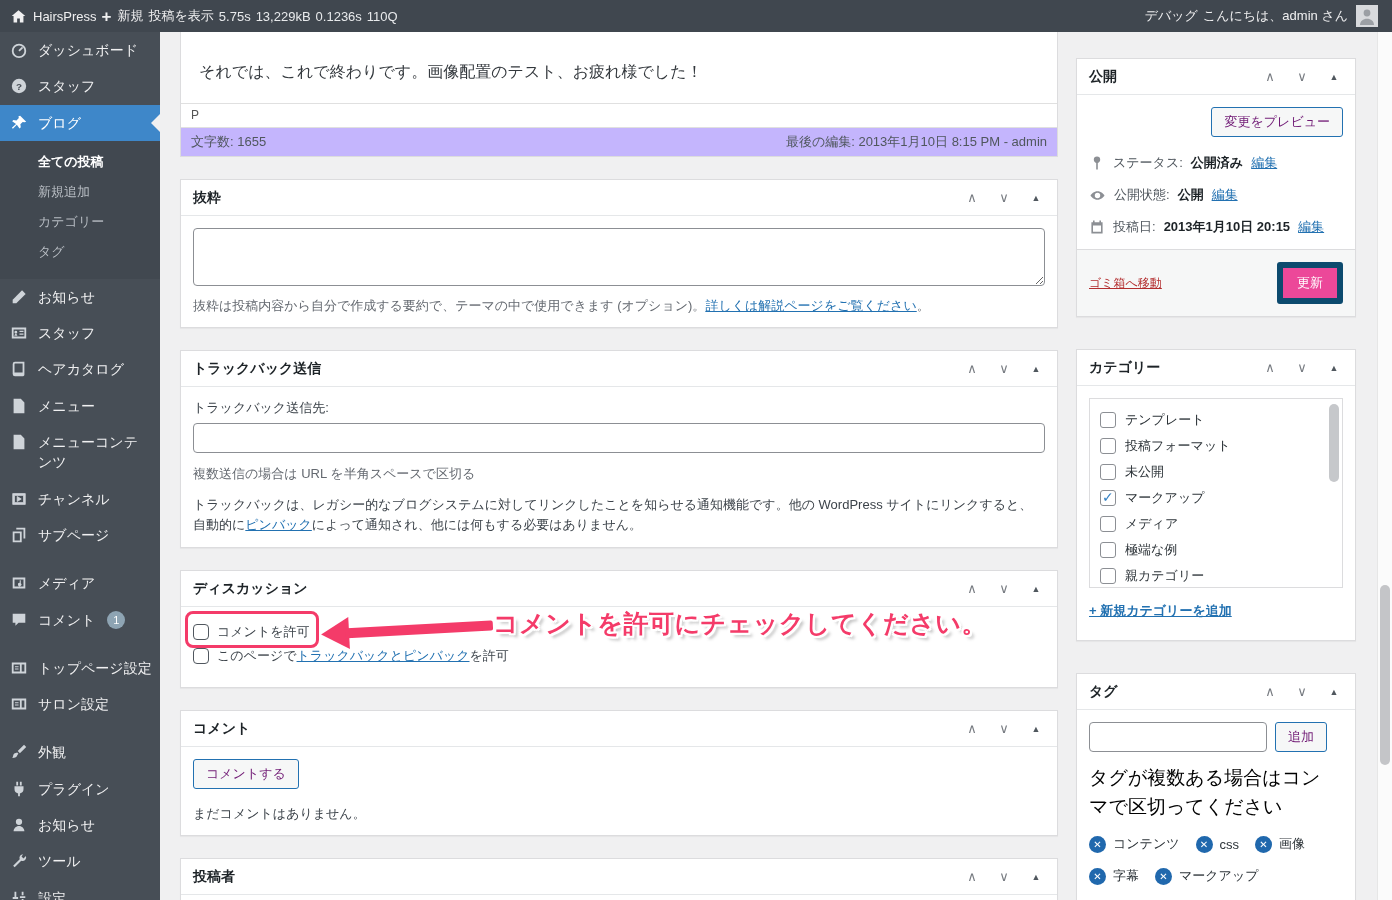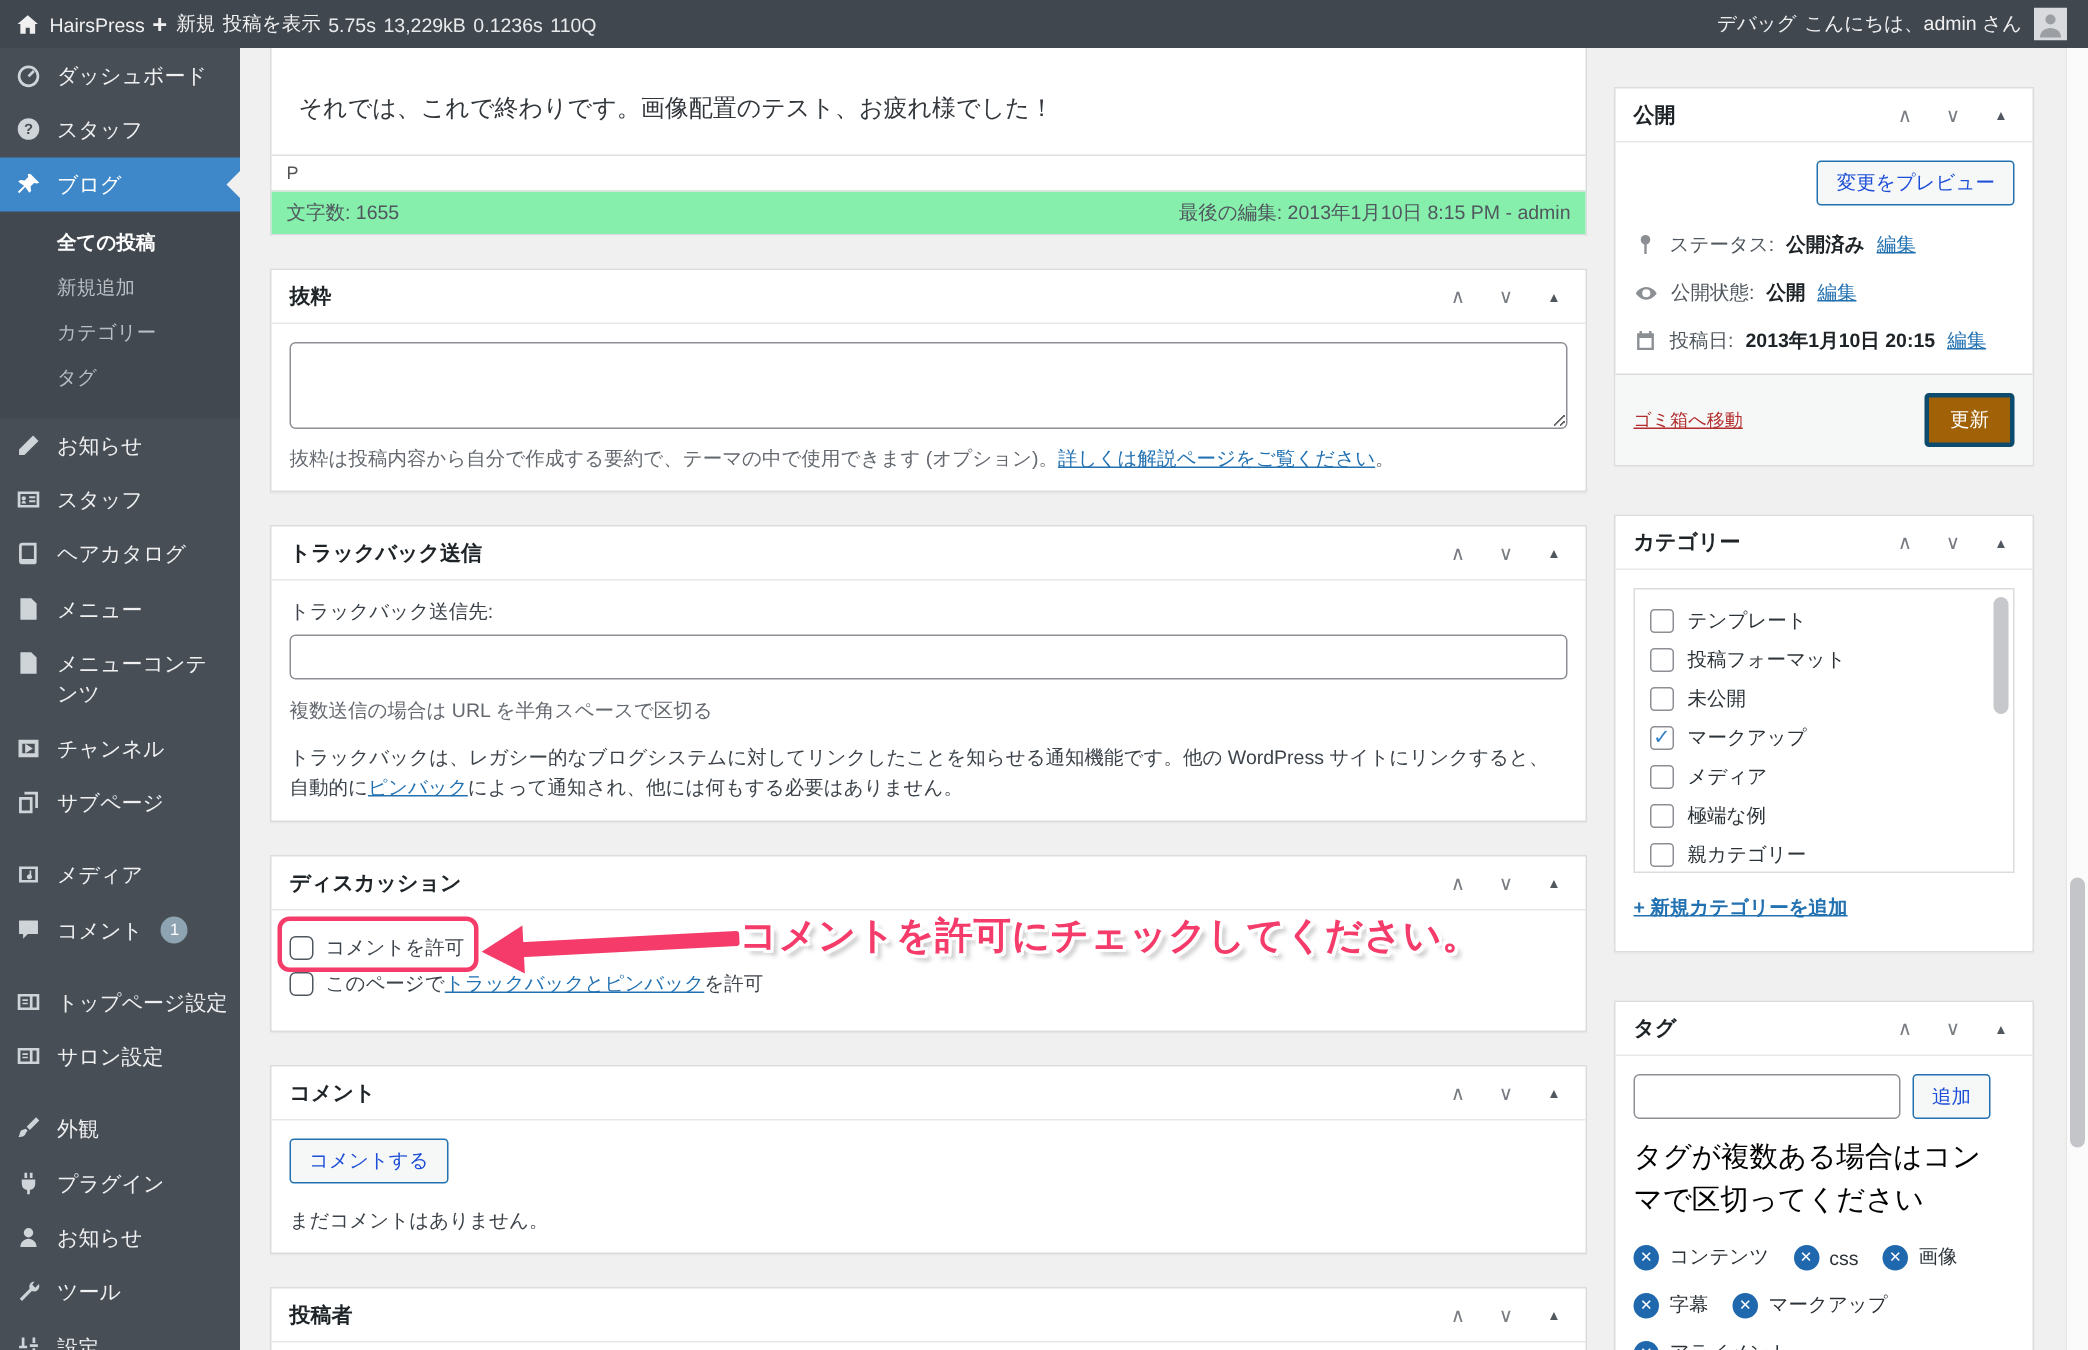--- a/index.html
+++ b/index.html
@@ -33,21 +33,21 @@
 
   
   #content { position:absolute; top:32px; left:160px; width:1232px; height:612px; background:#f0f0f1; }
   #main-col { position:absolute; left:20px; top:0; width:878px; }
   #side-col { position:absolute; left:916px; top:26px; width:280px; }
 
   
   #editor-box { background:#fff; border:1px solid #dcdcde; border-top:none; }
   .editor-content { padding:30px 18px 20px 18px; font-size:16px; color:#32373c; }
   .editor-pathbar { border-top:1px solid #e0e0e0; padding:4px 10px; font-size:12px; color:#555; height:24px; }
-  .editor-footer { background:#86efac; border-top:1px solid #e0e0e0; display:flex; justify-content:space-between; align-items:center; padding:5px 10px; font-size:13px; color:#50575e; }
+  .editor-footer { background:#c4b5fd; border-top:1px solid #e0e0e0; display:flex; justify-content:space-between; align-items:center; padding:5px 10px; font-size:13px; color:#50575e; }
 
   
   .postbox { background:#fff; border:1px solid #dcdcde; margin-top:22px; box-shadow:0 1px 1px rgba(0,0,0,.04); }
   .pb-header { display:flex; justify-content:space-between; align-items:center; height:36px; padding:0 12px; border-bottom:1px solid #e5e7e9; }
   .pb-header h2 { font-size:14px; color:#1d2327; font-weight:bold; }
   .pb-handles { display:flex; align-items:center; gap:14px; color:#787c82; }
   .pb-handles .handle { cursor:pointer; font-size:13px; width:18px; text-align:center; }
   .pb-handles .toggle { font-size:9px; color:#50575e; }
   .inside { padding:12px; position:relative; }
   .desc { color:#646970; font-size:13px; }
@@ -66,22 +66,22 @@
 
   
   .hl-box { position:absolute; left:4px; top:4px; width:134px; height:37px; border:3px solid #f43b69; border-radius:8px; pointer-events:none; }
   .ann-arrow { position:absolute; left:140px; top:7px; width:172px; height:32px; transform:rotate(-3deg); pointer-events:none; }
   .ann-arrow .head { position:absolute; left:0; top:0; width:0; height:0; border-top:16px solid transparent; border-bottom:16px solid transparent; border-right:28px solid #f43b69; }
   .ann-arrow .bar { position:absolute; left:24px; top:11px; right:0; height:10px; background:#f43b69; border-radius:2px; }
   .ann-text { position:absolute; left:312px; top:0px; width:470px; font-size:25px; font-weight:bold; letter-spacing:0.5px; color:#f43b69; white-space:nowrap;
     text-shadow:2px 2px 0 #fff,-2px 2px 0 #fff,2px -2px 0 #fff,-2px -2px 0 #fff,0 2px 0 #fff,0 -2px 0 #fff,2px 0 0 #fff,-2px 0 0 #fff,4px 4px 3px rgba(120,120,120,.45); }
 
   
-  .btn-secondary { display:inline-block; background:#f6f7f7; border:1px solid #2271b1; color:#1d4ed8; border-radius:3px; padding:5px 12px; font-size:13px; cursor:pointer; }
-  .btn-primary { display:inline-block; background:#a16207; border:3px solid #0c4a6e; color:#fff; border-radius:3px; padding:6px 14px; font-size:13px; cursor:pointer; }
+  .btn-secondary { display:inline-block; background:#f6f7f7; border:1px solid #2271b1; color:#701a75; border-radius:3px; padding:5px 12px; font-size:13px; cursor:pointer; }
+  .btn-primary { display:inline-block; background:#ec4899; border:6px solid #0c4a6e; color:#fff; border-radius:3px; padding:6px 14px; font-size:13px; cursor:pointer; }
 
   
   .preview-row { text-align:right; padding:2px 0 10px 0; }
   .misc-row { display:flex; align-items:center; gap:8px; padding:7px 0; font-size:13px; color:#50575e; }
   .misc-row .micon { color:#8c8f94; line-height:0; }
   .misc-row b { color:#1d2327; }
   .pb-footer { background:#f6f7f7; border-top:1px solid #dcdcde; display:flex; justify-content:space-between; align-items:center; padding:12px 12px; }
   .trash-link { color:#b32d2e; font-size:12px; }
 
   

